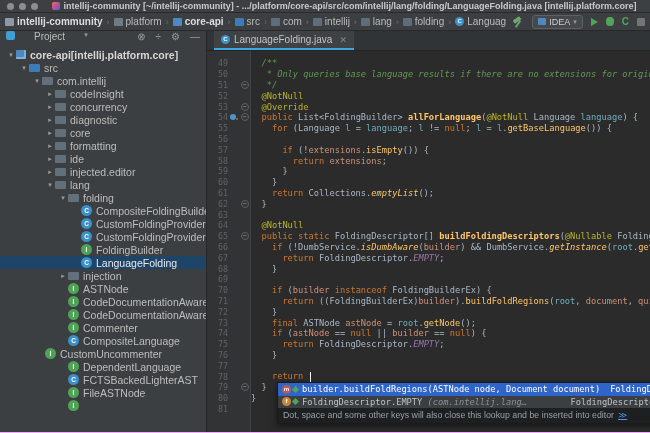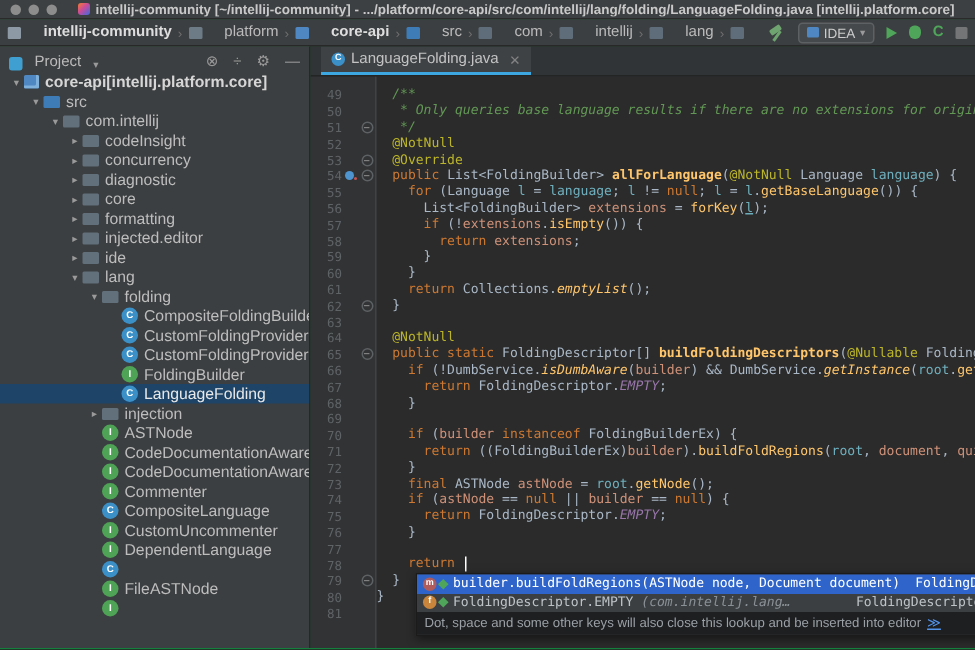--- a/index.html
+++ b/index.html
@@ -1,34 +1,34 @@
 <!DOCTYPE html>
 <html><head>
 <meta charset="utf-8">
 <style>
   * { margin:0; padding:0; box-sizing:border-box; }
   html,body { background:#1e1e1e; }
   .screen { position:relative; width:650px; height:433px; overflow:hidden;
-            background:#15803d; font-family:"Liberation Sans",sans-serif; color:#bbb; }
+            background:#f0abfc; font-family:"Liberation Sans",sans-serif; color:#bbb; }
 
   
   .titlebar { height:13px; background:#3d4042; border-bottom:1px solid #2a2a2a;
               display:flex; align-items:center; font-size:9px; color:#c9c9c9; }
   .macdots { display:flex; gap:5px; margin-left:7px; }
   .dot { width:7px; height:7px; border-radius:50%; background:#8d8d8d; }
   .titlewrap { flex:1; display:flex; justify-content:center; align-items:center; gap:4px;
                white-space:nowrap; overflow:hidden; font-weight:bold; }
   .appicon { width:8px; height:8px; border-radius:2px;
              background:linear-gradient(135deg,#f97a2f 0%,#c84b9b 45%,#3b6ce0 100%); }
 
   
   .toolbar { height:18px; background:#3c3f41; border-bottom:1px solid #282828;
              display:flex; align-items:center; padding:0 5px; font-size:10px; white-space:nowrap; }
   .crumbs { display:flex; align-items:center; gap:3px; overflow:hidden; flex:1; }
-  .crumb { display:flex; align-items:center; gap:15px; color:#bbb; cursor:default; }
+  .crumb { display:flex; align-items:center; gap:3px; color:#bbb; cursor:default; }
   .crumb.bold { color:#ddd; font-weight:bold; }
   .crumb-sep { color:#6e6e6e; font-size:9px; padding:0 1px; }
   .bicon { display:inline-block; width:9px; height:8px; border-radius:1px; background:#68798a; }
   .bicon-project { background:#8d99a5; }
   .bicon-module { background:#4f87c2; }
   .bicon-src { background:#3e7cb8; }
   .bicon-folder { background:#6d7b87; }
   .bicon-package { background:#5e6d79; }
   .bicon-class { width:9px; height:9px; border-radius:50%; background:#3c90c8; color:#fff;
                  font-size:6px; font-weight:bold; text-align:center; line-height:9px; }
@@ -47,21 +47,21 @@
   .bugbtn { width:8px; height:9px; background:#4fa65a; border-radius:45%; }
   .covbtn { color:#4fa65a; font-weight:bold; font-size:10px; line-height:10px; }
   .stopbtn { width:8px; height:8px; background:#737577; border-radius:1px; }
 
   
   .main { display:flex; height:401px; }
 
   
   .project { width:207px; background:#3c3f41; border-right:1px solid #272727;
              display:flex; flex-direction:column; overflow:hidden; }
-  .proj-header { height:16px; display:flex; align-items:flex-end; gap:8px; padding:0 6px;
+  .proj-header { height:16px; display:flex; align-items:flex-start; gap:19px; padding:0 6px;
                  font-size:10px; color:#bbb; flex:none; }
   .ph-icon { width:9px; height:9px; background:#3f9fd0; border-radius:2px; }
   .ph-actions { margin-left:auto; display:flex; align-items:center; gap:10px; color:#9a9a9a; font-size:10px; }
   .tree { flex:1; overflow:hidden; font-size:10.5px; color:#bdbdbd; padding-top:1px; }
   .tree-row { height:13px; display:flex; align-items:center; white-space:nowrap; cursor:default; }
   .tree-row.sel { background:#1e4568; color:#e8e8e8; }
   .arrow { width:10px; flex:none; font-size:7px; color:#9a9a9a; text-align:center; }
   .ticon { flex:none; margin-right:4px; }
   .t-module { width:10px; height:9px; background:#4f87c2; border-radius:1px;
               box-shadow:inset -2px -2px 0 #7fb0dc; }
@@ -257,28 +257,28 @@
             <span class="tlabel">core</span>
           </div>
           <div class="tree-row" style="padding-left: 45px;">
             <span class="arrow">▸</span>
             <span class="ticon t-package"></span>
             <span class="tlabel">formatting</span>
           </div>
           <div class="tree-row" style="padding-left: 45px;">
             <span class="arrow">▸</span>
             <span class="ticon t-package"></span>
+            <span class="tlabel">ide</span>
+          </div>
+          <div class="tree-row" style="padding-left: 45px;">
+            <span class="arrow">▸</span>
+            <span class="ticon t-package"></span>
             <span class="tlabel">injected.editor</span>
           </div>
           <div class="tree-row" style="padding-left: 45px;">
-            <span class="arrow">▸</span>
-            <span class="ticon t-package"></span>
-            <span class="tlabel">ide</span>
-          </div>
-          <div class="tree-row" style="padding-left: 45px;">
             <span class="arrow">▾</span>
             <span class="ticon t-package"></span>
             <span class="tlabel">lang</span>
           </div>
           <div class="tree-row" style="padding-left: 58px;">
             <span class="arrow">▾</span>
             <span class="ticon t-package"></span>
             <span class="tlabel">folding</span>
           </div>
           <div class="tree-row" style="padding-left: 71px;">
@@ -329,33 +329,34 @@
           <div class="tree-row" style="padding-left: 58px;">
             <span class="arrow"></span>
             <span class="ticon t-interface">I</span>
             <span class="tlabel">Commenter</span>
           </div>
           <div class="tree-row" style="padding-left: 58px;">
             <span class="arrow"></span>
             <span class="ticon t-class">C</span>
             <span class="tlabel">CompositeLanguage</span>
           </div>
-          <div class="tree-row" style="padding-left: 58px;">
+          <div class="tree-row" style=" margin-left: 35px;">
             <span class="arrow"></span>
             <span class="ticon t-interface">I</span>
             <span class="tlabel">CustomUncommenter</span>
           </div>
           <div class="tree-row" style="padding-left: 58px;">
             <span class="arrow"></span>
             <span class="ticon t-interface">I</span>
             <span class="tlabel">DependentLanguage</span>
           </div>
           <div class="tree-row" style="padding-left: 58px;">
             <span class="arrow"></span>
             <span class="ticon t-class">C</span>
+            <span class="tlabel">FCTSBackedLighterAST</span>
           </div>
           <div class="tree-row" style="padding-left: 58px;">
             <span class="arrow"></span>
             <span class="ticon t-interface">I</span>
             <span class="tlabel">FileASTNode</span>
           </div>
           <div class="tree-row" style="padding-left: 58px;">
             <span class="arrow"></span>
             <span class="ticon t-interface">I</span>
             <span class="tlabel"></span>
@@ -374,21 +375,21 @@
       <div class="codearea">
         <div class="gutterbg"></div>
         <div class="lines">
             <div class="cl"><span class="lnum">49</span><span class="lmark"></span><span class="lfold"></span><span class="lcode"><span class="sg-c">  /**</span></span></div>
             <div class="cl"><span class="lnum">50</span><span class="lmark"></span><span class="lfold"></span><span class="lcode"><span class="sg-c">   * Only queries base language results if there are no extensions for originally r</span></span></div>
             <div class="cl"><span class="lnum">51</span><span class="lmark"></span><span class="lfold has"><i>−</i></span><span class="lcode"><span class="sg-c">   */</span></span></div>
             <div class="cl"><span class="lnum">52</span><span class="lmark"></span><span class="lfold"></span><span class="lcode"><span>  </span><span class="sg-a">@NotNull</span></span></div>
             <div class="cl"><span class="lnum">53</span><span class="lmark"></span><span class="lfold has"><i>−</i></span><span class="lcode"><span>  </span><span class="sg-a">@Override</span></span></div>
             <div class="cl"><span class="lnum">54</span><span class="lmark has"></span><span class="lfold has"><i>−</i></span><span class="lcode"><span>  </span><span class="sg-k">public </span><span>List&lt;FoldingBuilder&gt; </span><span class="sg-m">allForLanguage</span><span>(</span><span class="sg-a">@NotNull </span><span>Language </span><span class="sg-p1">language</span><span>) {</span></span></div>
             <div class="cl"><span class="lnum">55</span><span class="lmark"></span><span class="lfold"></span><span class="lcode"><span>    </span><span class="sg-k">for</span><span> (Language </span><span class="sg-p1">l</span><span> = </span><span class="sg-p1">language</span><span>; </span><span class="sg-p1">l</span><span> != </span><span class="sg-k">null</span><span>; </span><span class="sg-p1">l</span><span> = </span><span class="sg-p1">l</span><span>.</span><span class="sg-mc">getBaseLanguage</span><span>()) {</span></span></div>
-            <div class="cl"><span class="lnum">56</span><span class="lmark"></span><span class="lfold"></span><span class="lcode"><span>      List&lt;FoldingBuilder&gt; </span><span class="sg-p2">extensions</span><span> = </span><span class="sg-mc">forKey</span><span>(</span><span class="sg-p1u">l</span><span>);</span></span></div>
+            <div class="cl"><span class="lnum">56</span><span class="lmark"></span><span class="lfold"></span></div>
             <div class="cl"><span class="lnum">57</span><span class="lmark"></span><span class="lfold"></span><span class="lcode"><span>      </span><span class="sg-k">if</span><span> (!</span><span class="sg-p2">extensions</span><span>.</span><span class="sg-mc">isEmpty</span><span>()) {</span></span></div>
             <div class="cl"><span class="lnum">58</span><span class="lmark"></span><span class="lfold"></span><span class="lcode"><span>        </span><span class="sg-k">return </span><span class="sg-p2">extensions</span><span>;</span></span></div>
             <div class="cl"><span class="lnum">59</span><span class="lmark"></span><span class="lfold"></span><span class="lcode"><span>      }</span></span></div>
             <div class="cl"><span class="lnum">60</span><span class="lmark"></span><span class="lfold"></span><span class="lcode"><span>    }</span></span></div>
             <div class="cl"><span class="lnum">61</span><span class="lmark"></span><span class="lfold"></span><span class="lcode"><span>    </span><span class="sg-k">return </span><span>Collections.</span><span class="sg-sm">emptyList</span><span>();</span></span></div>
             <div class="cl"><span class="lnum">62</span><span class="lmark"></span><span class="lfold has"><i>−</i></span><span class="lcode"><span>  }</span></span></div>
             <div class="cl"><span class="lnum">63</span><span class="lmark"></span><span class="lfold"></span><span class="lcode"></span></div>
             <div class="cl"><span class="lnum">64</span><span class="lmark"></span><span class="lfold"></span><span class="lcode"><span>  </span><span class="sg-a">@NotNull</span></span></div>
             <div class="cl"><span class="lnum">65</span><span class="lmark"></span><span class="lfold has"><i>−</i></span><span class="lcode"><span>  </span><span class="sg-k">public static </span><span>FoldingDescriptor[] </span><span class="sg-m">buildFoldingDescriptors</span><span>(</span><span class="sg-a">@Nullable </span><span>FoldingBuilde</span></span></div>
             <div class="cl"><span class="lnum">66</span><span class="lmark"></span><span class="lfold"></span><span class="lcode"><span>    </span><span class="sg-k">if</span><span> (!DumbService.</span><span class="sg-sm">isDumbAware</span><span>(</span><span class="sg-p2">builder</span><span>) &amp;&amp; DumbService.</span><span class="sg-sm">getInstance</span><span>(</span><span class="sg-p1">root</span><span>.</span><span class="sg-mc">getProjec</span></span></div>

